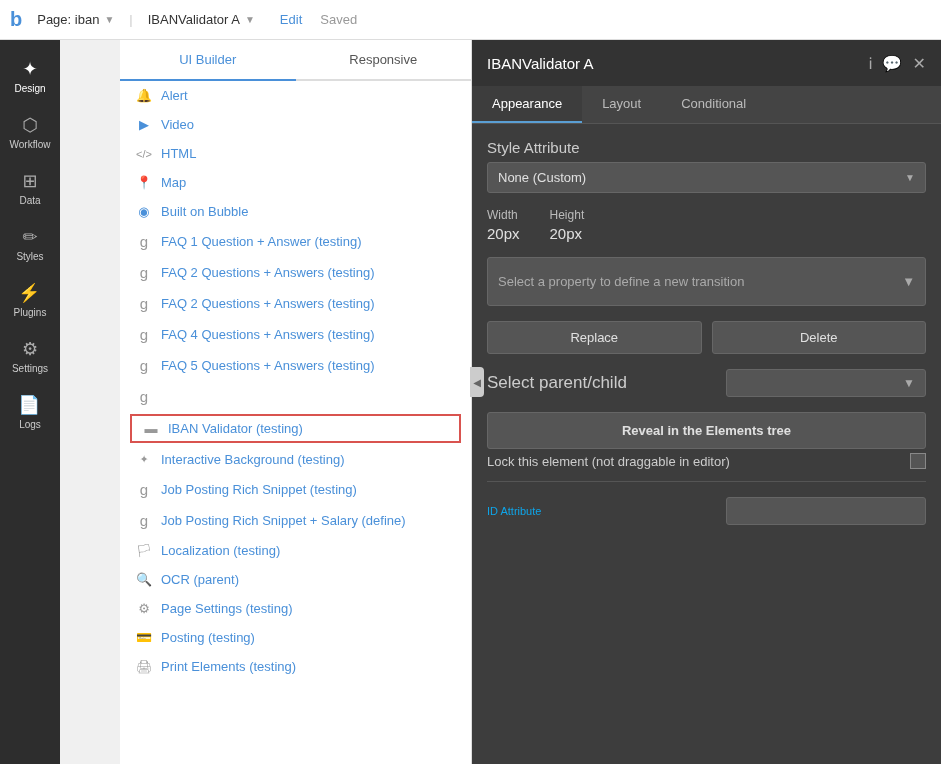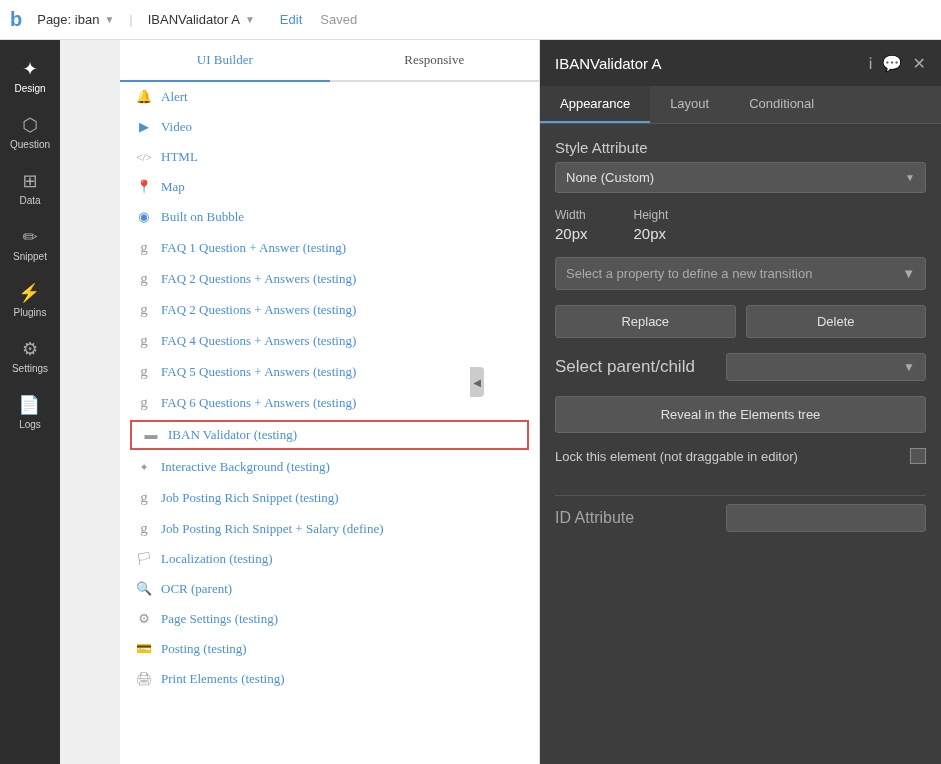--- a/index.html
+++ b/index.html
@@ -57,27 +57,26 @@
       margin-top: 40px;
       margin-left: 60px;
       display: flex;
       flex: 1;
       height: calc(764px - 40px);
       overflow: hidden;
     }
 
     
     .element-panel {
-      width: 420px;
+      width: 352px;
       background: #fff;
       border-right: 1px solid #ddd;
       display: flex;
       flex-direction: column;
       flex-shrink: 0;
-      font-family: Liberation Serif, serif;
     }
     .panel-tabs {
       display: flex;
       border-bottom: 2px solid #ddd;
     }
     .panel-tab {
       flex: 1;
       padding: 12px 10px;
       text-align: center;
       cursor: pointer;
@@ -192,33 +191,33 @@
       align-items: center;
       justify-content: space-between;
       cursor: pointer;
       margin-bottom: 15px;
       font-size: 13px;
     }
     .prop-dropdown .chevron { color: #aaa; font-size: 10px; }
 
     .prop-row {
       display: flex;
-      gap: 46px;
+      gap: 30px;
       margin-bottom: 15px;
     }
     .prop-field { display: flex; flex-direction: column; gap: 3px; }
     .prop-field-label { color: #bbb; font-size: 12px; }
     .prop-field-value { color: #e0e0e0; font-size: 15px; }
 
     .transition-dropdown {
       width: 100%;
       background: #555;
       border: 1px solid #666;
       color: #aaa;
-      padding: 8px 10px;
+      padding: 16px 10px;
       border-radius: 3px;
       display: flex;
       justify-content: space-between;
       cursor: pointer;
       margin-bottom: 15px;
       font-size: 13px;
     }
 
     .prop-buttons {
       display: flex;
@@ -261,46 +260,47 @@
     .reveal-btn {
       width: 100%;
       padding: 10px;
       background: #555;
       border: 1px solid #666;
       color: #e0e0e0;
       border-radius: 3px;
       cursor: pointer;
       font-size: 13px;
       text-align: center;
+      margin-bottom: 4px;
+      font-weight: bold;
+    }
+
+    .lock-row {
+      display: flex;
+      align-items: center;
+      justify-content: space-between;
       margin-bottom: 15px;
-    }
-
-    .lock-row {
-      display: flex;
-      align-items: center;
-      justify-content: space-between;
-      margin-bottom: 8px;
-      padding-bottom: 31px;
+      padding-bottom: 12px;
       border-bottom: 1px solid #555;
     }
     .lock-label { color: #ccc; font-size: 13px; }
     .lock-checkbox {
       width: 16px;
       height: 16px;
       border: 1px solid #888;
       background: #555;
       cursor: pointer;
     }
 
     .id-attr-row {
       display: flex;
       align-items: center;
       justify-content: space-between;
     }
-    .id-attr-label { color: #a3a3a3; font-size: 16px; }
+    .id-attr-label { color: #0ea5e9; font-size: 11px; }
     .id-attr-input {
       width: 200px;
       background: #555;
       border: 1px solid #666;
       color: #e0e0e0;
       padding: 6px 10px;
       border-radius: 3px;
       font-size: 12px;
     }
 
@@ -327,29 +327,29 @@
   <span class="top-bar-saved">Saved</span>
 </div>
 
 <div class="left-nav">
   <div class="nav-item active">
     <span class="nav-icon">✦</span>
     <span class="nav-label">Design</span>
   </div>
   <div class="nav-item">
     <span class="nav-icon">⬡</span>
-    <span class="nav-label">Question</span>
+    <span class="nav-label">Workflow</span>
   </div>
   <div class="nav-item">
     <span class="nav-icon">⊞</span>
     <span class="nav-label">Data</span>
   </div>
   <div class="nav-item">
     <span class="nav-icon">✏</span>
-    <span class="nav-label">Snippet</span>
+    <span class="nav-label">Styles</span>
   </div>
   <div class="nav-item">
     <span class="nav-icon">⚡</span>
     <span class="nav-label">Plugins</span>
   </div>
   <div class="nav-item">
     <span class="nav-icon">⚙</span>
     <span class="nav-label">Settings</span>
   </div>
   <div class="nav-item">
@@ -402,21 +402,20 @@
       <div class="element-item">
         <span class="elem-icon gray" style="font-size:15px;">g</span>
         <span>FAQ 4 Questions + Answers (testing)</span>
       </div>
       <div class="element-item">
         <span class="elem-icon gray" style="font-size:15px;">g</span>
         <span>FAQ 5 Questions + Answers (testing)</span>
       </div>
       <div class="element-item">
         <span class="elem-icon gray" style="font-size:15px;">g</span>
-        <span>FAQ 6 Questions + Answers (testing)</span>
       </div>
       <div class="element-item selected">
         <span class="elem-icon gray">▬</span>
         <span>IBAN Validator (testing)</span>
       </div>
       <div class="element-item">
         <span class="elem-icon gray" style="font-size:11px;">✦</span>
         <span>Interactive Background (testing)</span>
       </div>
       <div class="element-item">

